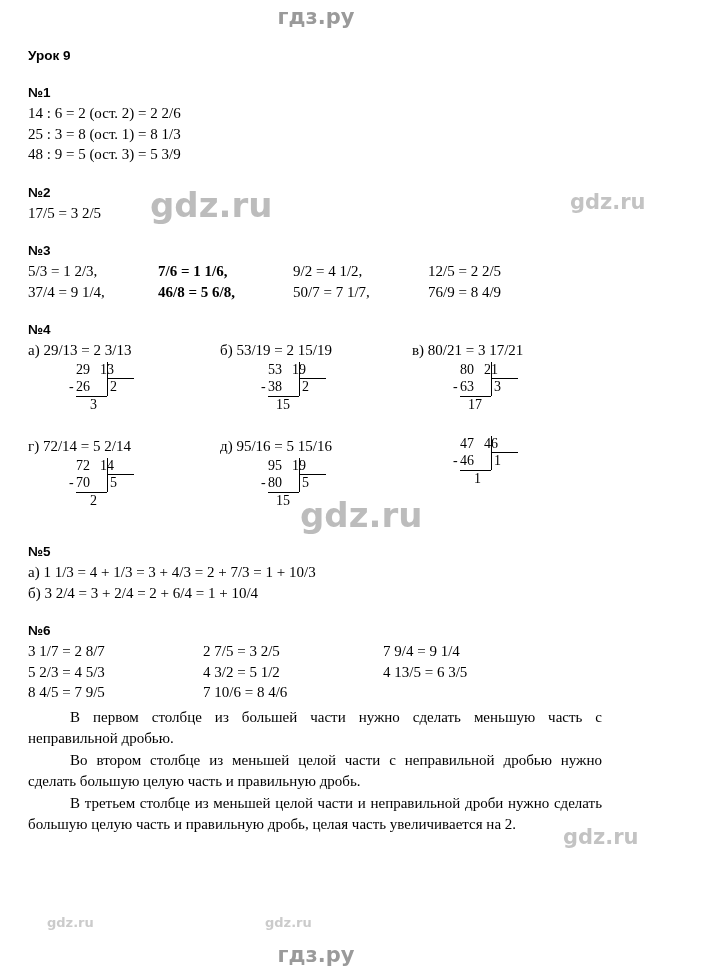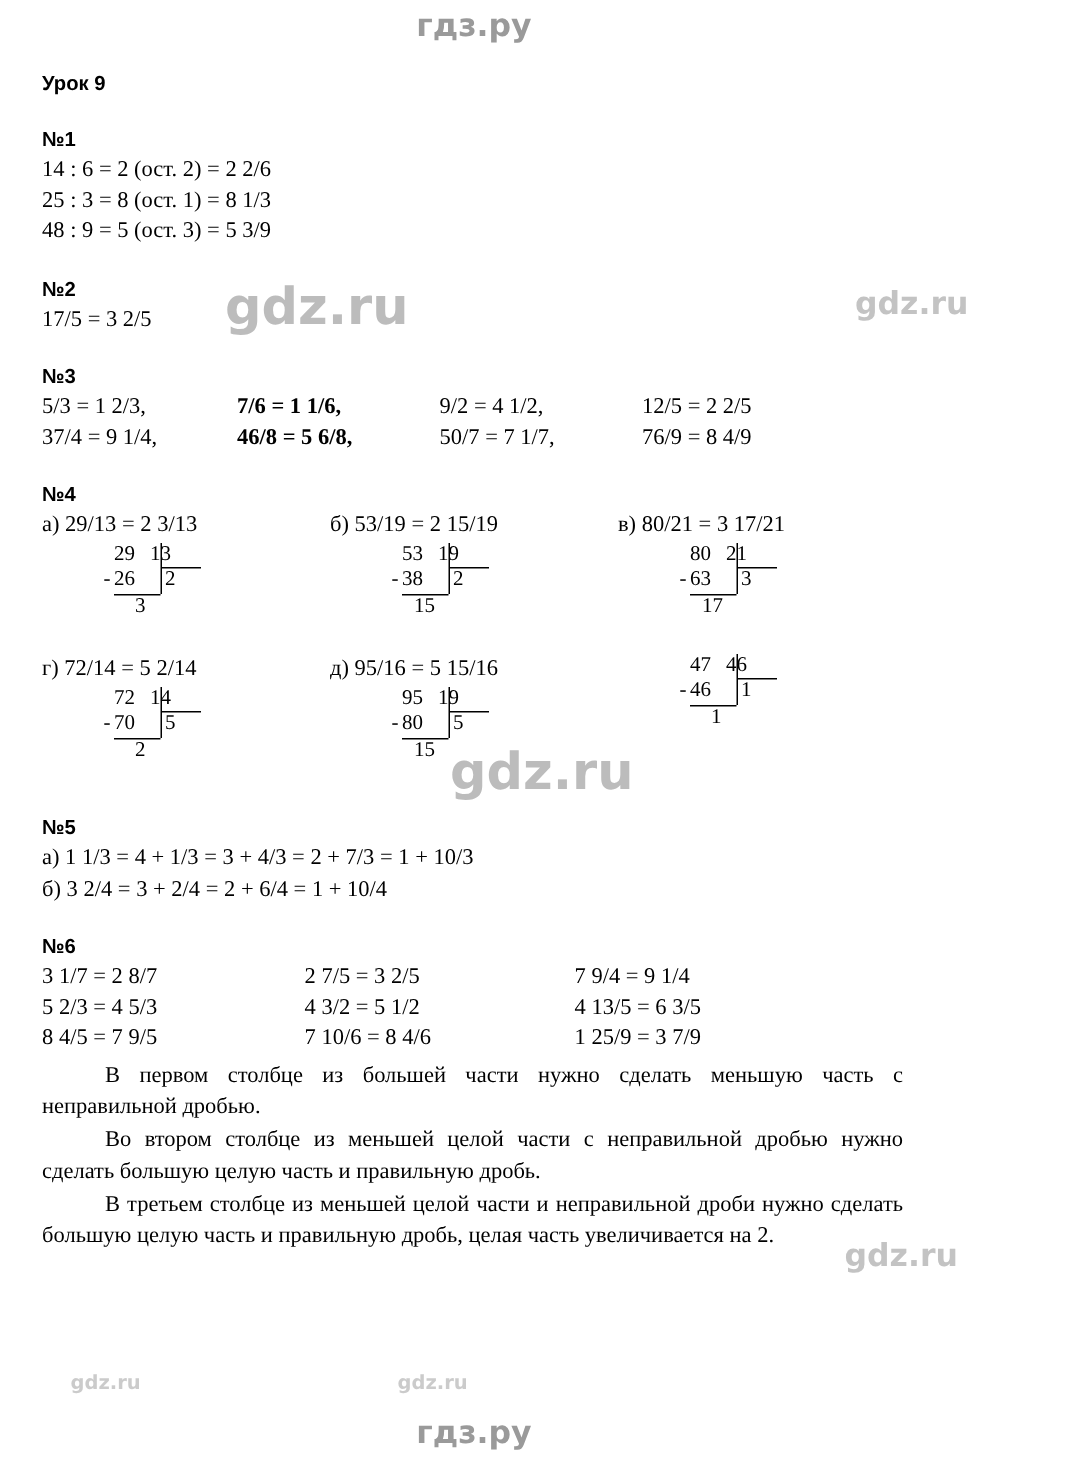--- a/index.html
+++ b/index.html
@@ -342,21 +342,20 @@
           <span class="c">7 9/4 = 9 1/4</span>
         </div>
         <div class="row">
           <span class="a">5 2/3 = 4 5/3</span>
           <span class="b">4 3/2 = 5 1/2</span>
           <span class="c">4 13/5 = 6 3/5</span>
         </div>
         <div class="row">
           <span class="a">8 4/5 = 7 9/5</span>
           <span class="b">7 10/6 = 8 4/6</span>
-          <span class="c">1 25/9 = 3 7/9</span>
         </div>
       </div>
       <div class="gap-sm"></div>
       <p class="para">В первом столбце из большей части нужно сделать меньшую часть с неправильной дробью.</p>
       <p class="para">Во втором столбце из меньшей целой части с неправильной дробью нужно сделать большую целую часть и правильную дробь.</p>
       <p class="para">В третьем столбце из меньшей целой части и неправильной дроби нужно сделать большую целую часть и правильную дробь, целая часть увеличивается на 2.</p>
     </div>
 
   </div>
 

